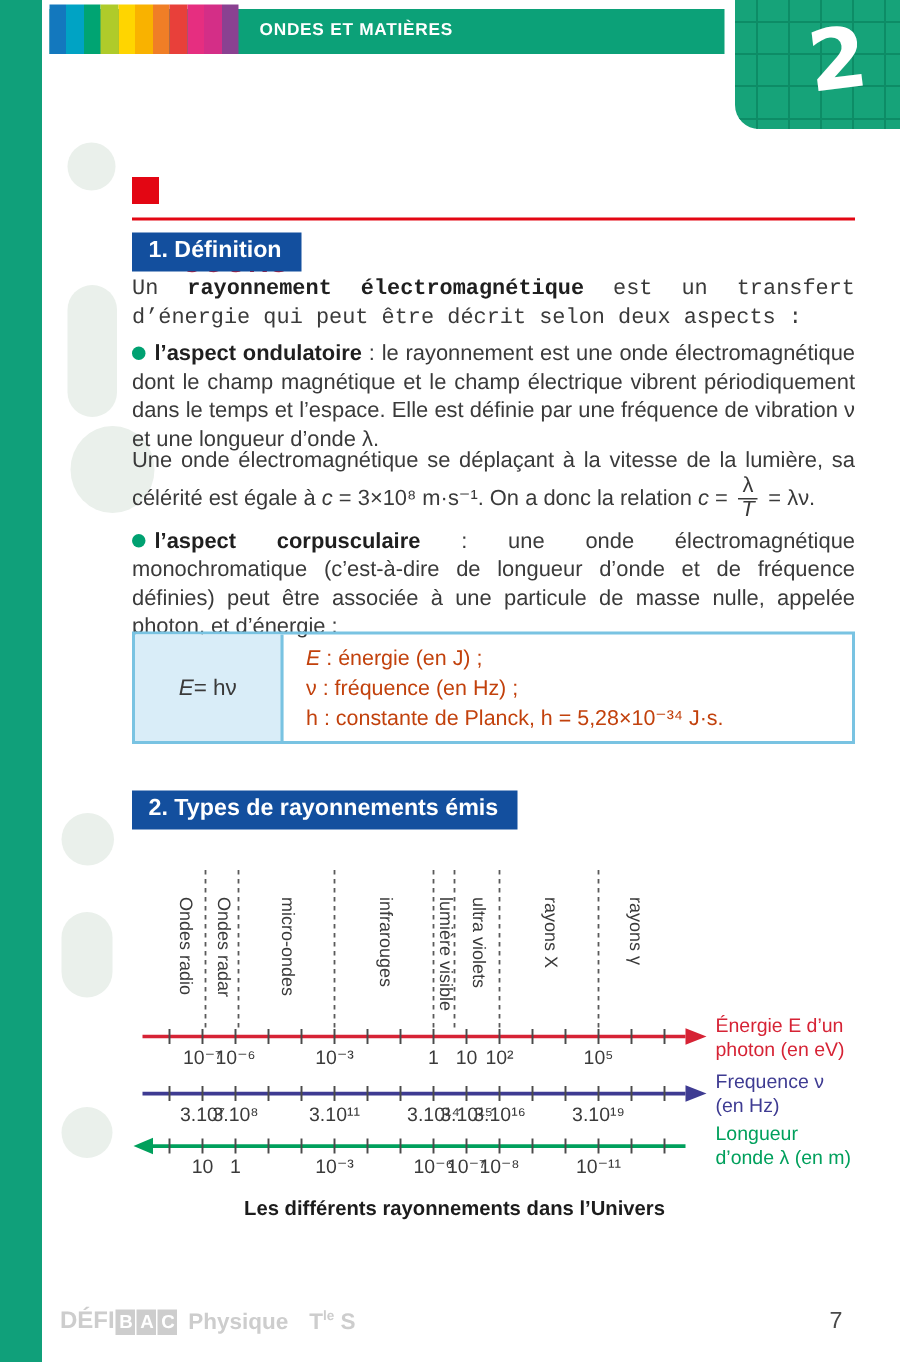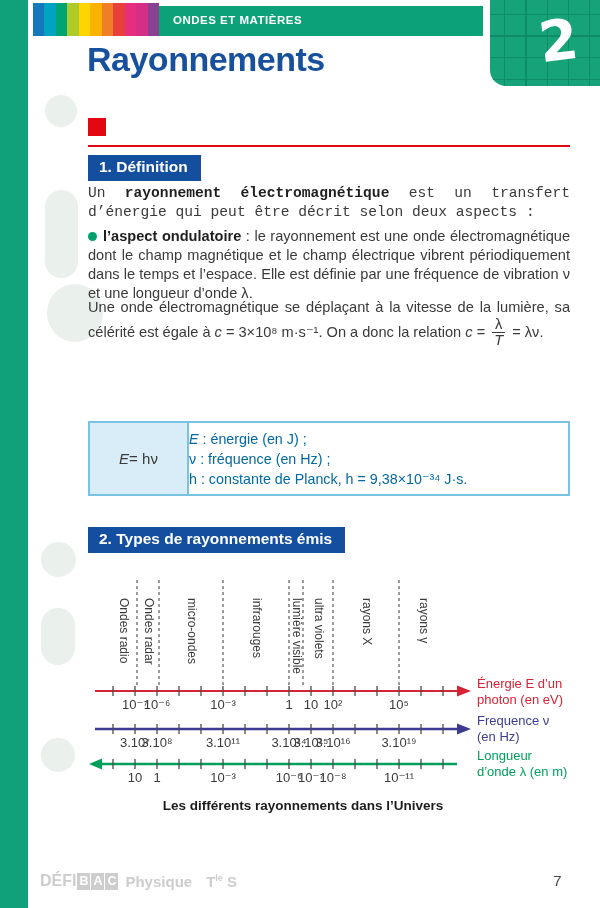--- a/index.html
+++ b/index.html
@@ -43,21 +43,21 @@
               background:#00a171;margin-right:6px;}
   .math-i{font-style:italic;}
   .frac{display:inline-flex;flex-direction:column;align-items:center;vertical-align:middle;
         line-height:1.05;margin:0 3px;}
   .frac .den{border-top:1.2px solid #3a3a3a;padding:0 2px;font-style:italic;}
   
   .formula-box{position:absolute;left:88px;top:421px;width:482px;height:75px;
                border:2px solid #79c3e2;display:flex;box-sizing:border-box;}
   .formula-left{width:97px;flex:none;background:#d9edf8;display:flex;align-items:center;
                 justify-content:center;font-size:15px;color:#3a3a3a;border-right:2px solid #79c3e2;}
-  .formula-right{flex:1;padding:6px 0;font-size:14.3px;color:#0369a1;}
+  .formula-right{flex:1;padding:6px 15px;font-size:14.3px;color:#c2410c;}
   .fline{line-height:20px;}
   
   .diagram{position:absolute;left:85px;top:568px;}
   svg text{font-family:"Liberation Sans","DejaVu Sans",sans-serif;}
   g.ticks line{stroke:#4a4a4a;stroke-width:1.3;}
   g.boundaries line{stroke:#5a5a5a;stroke-width:1.2;stroke-dasharray:3 3;fill:none;}
   
   .footer{position:absolute;left:40px;top:872px;display:flex;align-items:center;
           color:#cdcdcd;font-weight:bold;font-size:16px;}
   .bac-tile{display:inline-block;width:13px;height:17px;background:#cdcdcd;color:#fff;
@@ -95,47 +95,47 @@
       <div class="stripe" style="background: rgb(212, 46, 135);"></div>
       <div class="stripe" style="background: rgb(138, 65, 145);"></div>
     </div>
   <div class="chapter-label">ONDES ET MATIÈRES</div>
 
   <div class="badge">
     <div class="badge-grid"></div>
     <div class="badge-num">2</div>
   </div>
 
-  <div class="page-title">Rayonnements</div>
 
   <div class="cours-square"></div>
   <div class="cours-label">COURS</div>
   <div class="cours-rule"></div>
 
   <div class="sec-box" style="top:155px;">1. Définition</div>
 
   <p class="body" style="top:184px;font-family:Liberation Mono, monospace;"><span>Un </span><b>rayonnement électromagnétique</b><span> est un transfert d’énergie qui peut être décrit selon deux aspects :</span></p>
 
   <p class="body" style="top:227px;"><span class="bullet-dot"></span><b>l’aspect ondulatoire</b><span> : le rayonnement est une onde électromagnétique dont le champ magnétique et le champ électrique vibrent périodiquement dans le temps et l’espace. Elle est définie par une fréquence de vibration ν et une longueur d’onde λ.</span></p>
 
   <p class="body" style="top:298px;"><span>Une onde électromagnétique se déplaçant à la vitesse de la lumière, sa célérité est égale à </span><span class="math-i">c</span><span> = 3×10⁸ m·s⁻¹. </span><span>On a donc la relation </span><span class="math-i">c</span><span> = </span><span class="frac">
         <span class="num">λ</span>
         <span class="den">T</span>
       </span><span> = λν.</span></p>
 
+  <p class="body" style="top:352px;"><span class="bullet-dot"></span><b>l’aspect corpusculaire</b><span> : une onde électromagnétique monochromatique (c’est-à-dire de longueur d’onde et de fréquence définies) peut être associée à une particule de masse nulle, appelée photon, et d’énergie :</span></p>
 
   <div class="formula-box">
     <div class="formula-left">
         <span class="math-i">E</span>
         <span> = hν</span>
       </div>
     <div class="formula-right">
       <div class="fline"><span class="math-i">E</span><span> : énergie (en J) ;</span></div>
       <div class="fline"><span>ν</span><span> : fréquence (en Hz) ;</span></div>
-      <div class="fline"><span>h</span><span> : constante de Planck, h = 9,38×10⁻³⁴ J·s.</span></div>
+      <div class="fline"><span>h</span><span> : constante de Planck, h = 5,28×10⁻³⁴ J·s.</span></div>
     </div>
   </div>
 
   <div class="sec-box" style="top:527px;">2. Types de rayonnements émis</div>
 
   <svg class="diagram" width="505" height="250" viewBox="0 0 505 250">
     <g class="boundaries">
       <line x1="52" y1="12" x2="52" y2="117"></line>
       <line x1="74" y1="12" x2="74" y2="117"></line>
       <line x1="138" y1="12" x2="138" y2="117"></line>

